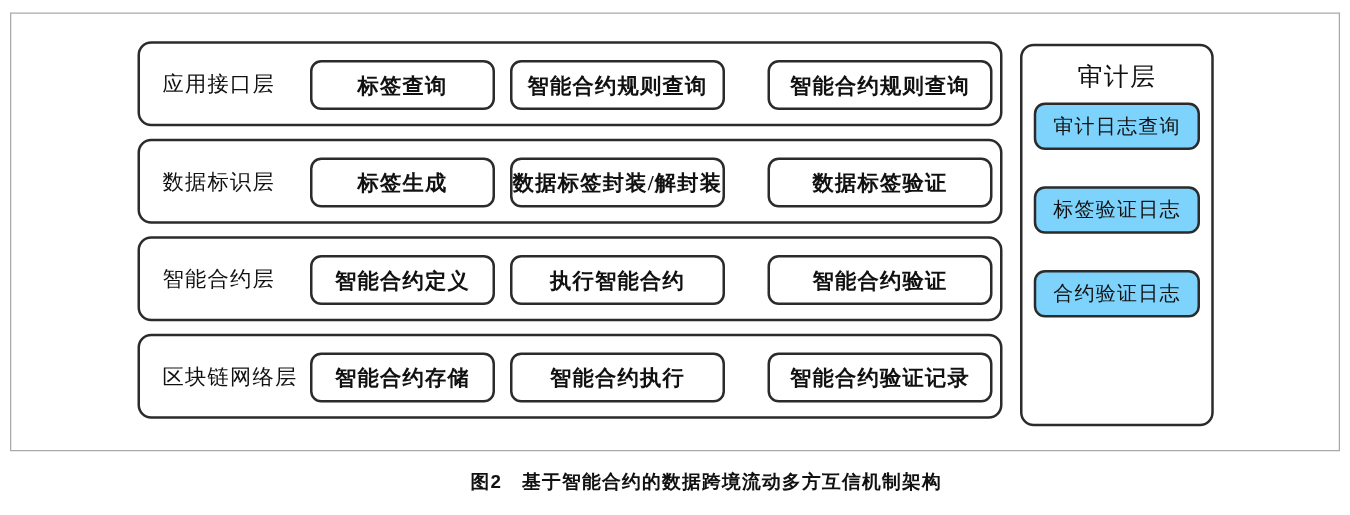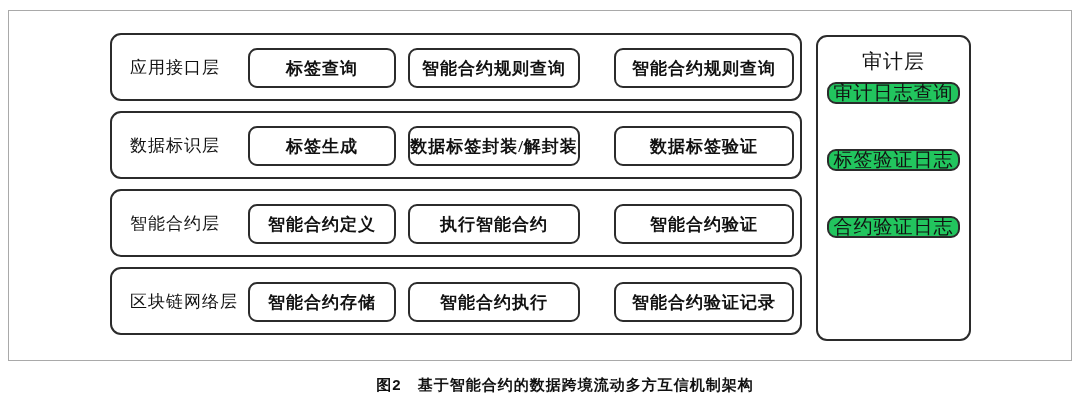--- a/index.html
+++ b/index.html
@@ -82,28 +82,28 @@
     width: 100%;
     text-align: center;
     font-size: 20px;
     letter-spacing: 1px;
     font-family: Liberation Mono, monospace;
   }
   .audit-node {
     position: absolute;
     left: 9px;
     width: 133px;
-    height: 22px;
+    height: 38px;
     border: 2px solid #2b2b2b;
     border-radius: 9px;
-    background: #22c55e;
+    background: #7dd3fc;
     display: flex;
     align-items: center;
     justify-content: center;
-    font-size: 19px;
+    font-size: 16px;
     letter-spacing: 1px;
     white-space: nowrap;
   }
   .a1 { top: 45px; }
   .a2 { top: 112px; }
   .a3 { top: 179px; }
   .a4 { top: 249px; }
   .caption {
     position: absolute;
     left: 50px;

